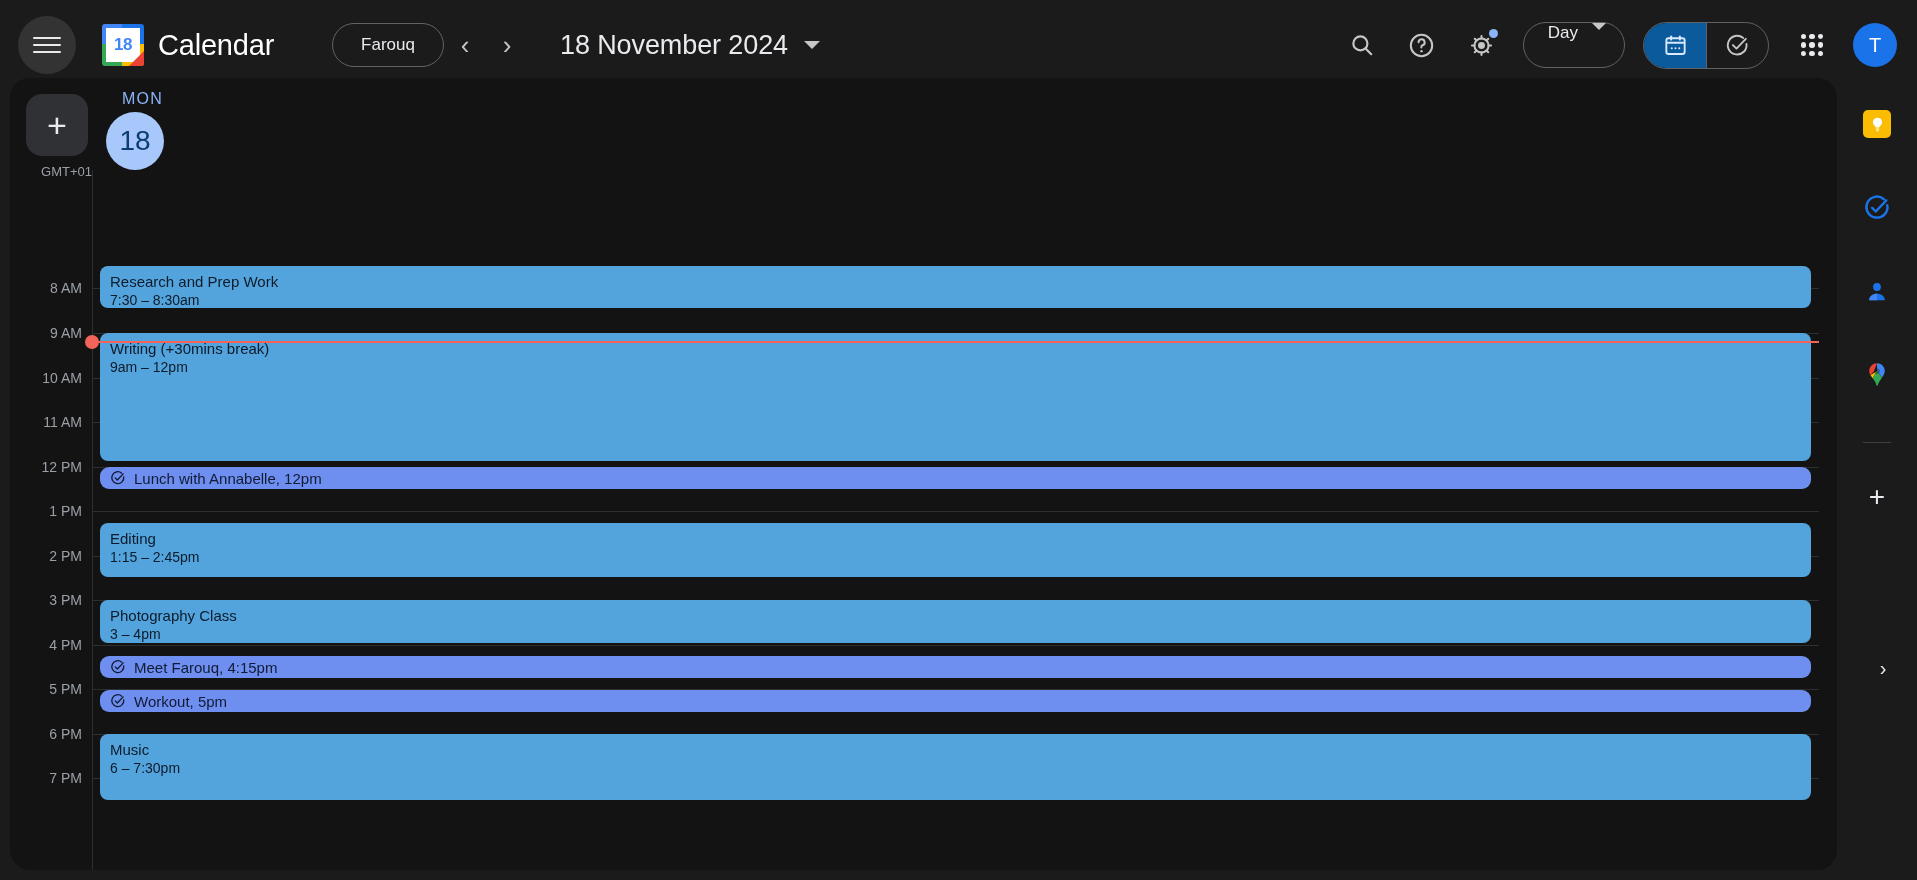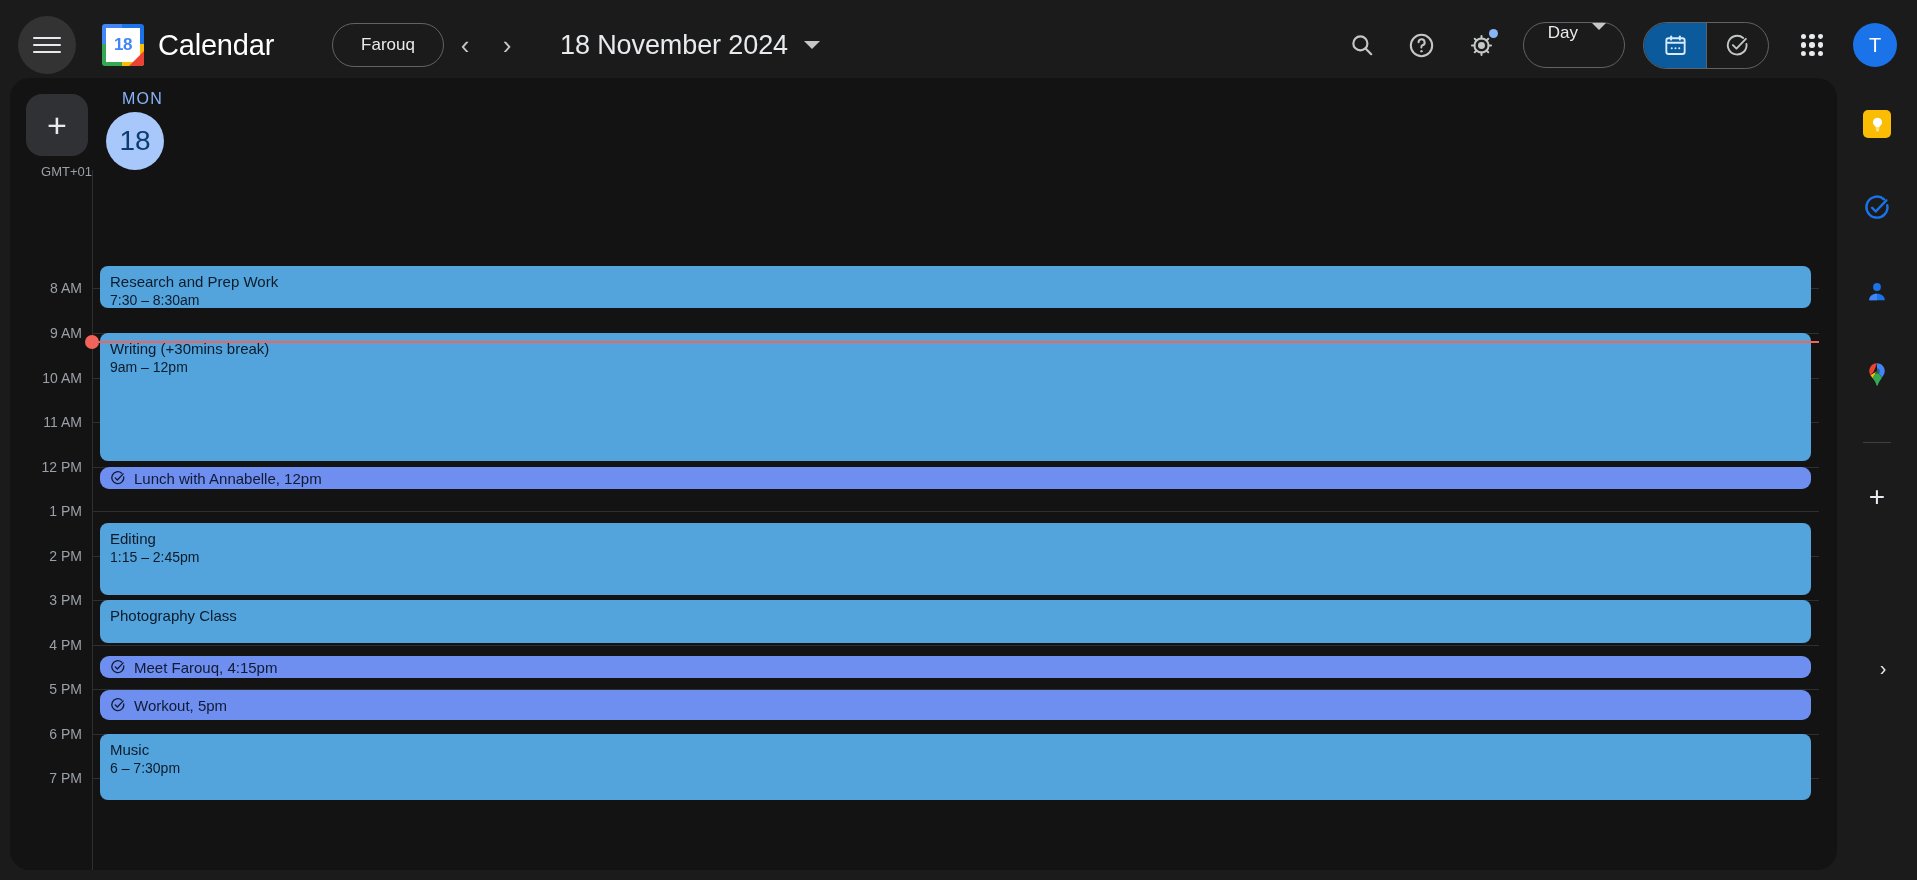--- a/index.html
+++ b/index.html
@@ -357,35 +357,36 @@
             <div class="etitle">Writing (+30mins break)</div>
             <div class="etime">9am – 12pm</div>
           </div>
           <div class="task" style="top: 389px; height: 22px; left: 8px; right: 26px; background: rgb(110, 142, 240);">
             <svg width="16" height="16" viewBox="0 0 24 24" fill="none" stroke="currentColor" stroke-width="2">
               <path d="M20.6 10.2a9 9 0 1 1-3-5.5" stroke-linecap="round"></path>
               <path d="M7.8 11.8 11 15l8.8-9.2" stroke-linecap="round" stroke-linejoin="round"></path>
             </svg>
             <span class="tlabel">Lunch with Annabelle, 12pm</span>
           </div>
-          <div class="event timed" style="top: 445px; height: 72px; left: 8px; right: 26px; background: rgb(83, 164, 221);">
+          <div class="event timed" style="top: 445px; height: 54px; left: 8px; right: 26px; background: rgb(83, 164, 221);">
             <div class="etitle">Editing</div>
             <div class="etime">1:15 – 2:45pm</div>
           </div>
           <div class="event timed" style="top: 522px; height: 43px; left: 8px; right: 26px; background: rgb(83, 164, 221);">
             <div class="etitle">Photography Class</div>
+            <div class="etime">3 – 4pm</div>
           </div>
           <div class="task" style="top: 578px; height: 22px; left: 8px; right: 26px; background: rgb(110, 142, 240);">
             <svg width="16" height="16" viewBox="0 0 24 24" fill="none" stroke="currentColor" stroke-width="2">
               <path d="M20.6 10.2a9 9 0 1 1-3-5.5" stroke-linecap="round"></path>
               <path d="M7.8 11.8 11 15l8.8-9.2" stroke-linecap="round" stroke-linejoin="round"></path>
             </svg>
             <span class="tlabel">Meet Farouq, 4:15pm</span>
           </div>
-          <div class="task" style="top: 612px; height: 30px; left: 8px; right: 26px; background: rgb(110, 142, 240);">
+          <div class="task" style="top: 612px; height: 22px; left: 8px; right: 26px; background: rgb(110, 142, 240);">
             <svg width="16" height="16" viewBox="0 0 24 24" fill="none" stroke="currentColor" stroke-width="2">
               <path d="M20.6 10.2a9 9 0 1 1-3-5.5" stroke-linecap="round"></path>
               <path d="M7.8 11.8 11 15l8.8-9.2" stroke-linecap="round" stroke-linejoin="round"></path>
             </svg>
             <span class="tlabel">Workout, 5pm</span>
           </div>
           <div class="event timed" style="top: 656px; height: 66px; left: 8px; right: 26px; background: rgb(83, 164, 221);">
             <div class="etitle">Music</div>
             <div class="etime">6 – 7:30pm</div>
           </div>

